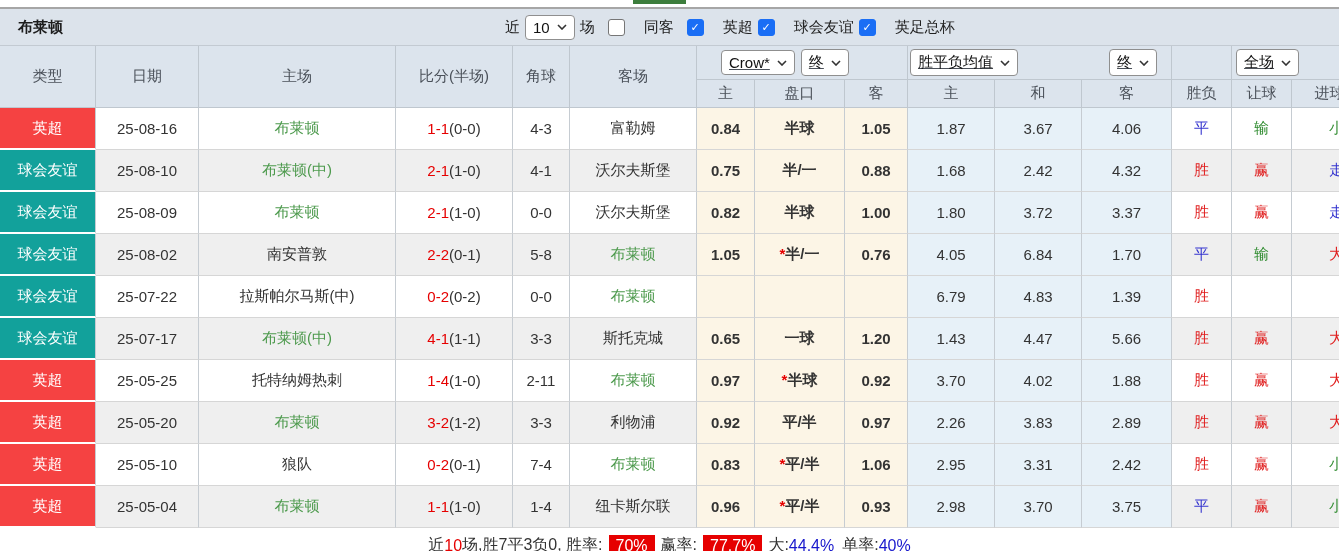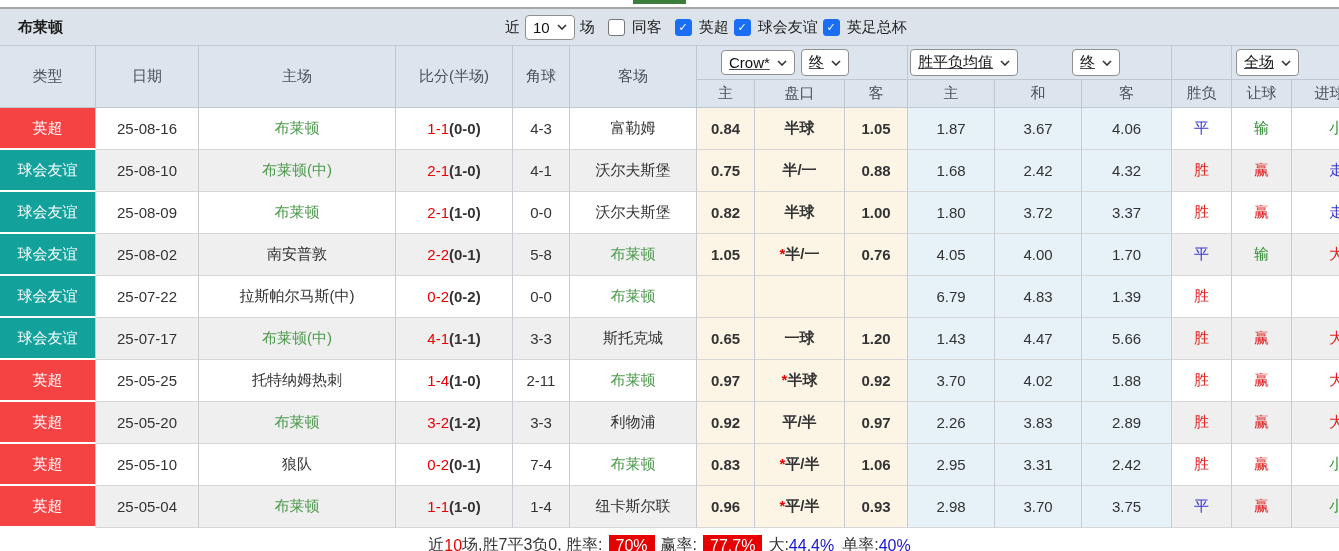--- a/index.html
+++ b/index.html
@@ -11,48 +11,48 @@
   
   .title-bar{position:relative;height:36px;background:#dce3eb;border-top:2px solid #a6a6a6;
              border-bottom:1px solid #c3cad2;display:flex;align-items:center;}
   .title-bar .team{font-weight:bold;color:#1d1d1d;padding-left:18px;font-size:15px;}
   .controls{position:absolute;left:505px;top:0;height:100%;display:flex;align-items:center;gap:5px;color:#222;}
   .sel{display:inline-flex;align-items:center;gap:7px;background:#fff;border:1px solid #8f8f8f;
        border-radius:4px;padding:3px 7px;color:#111;cursor:default;white-space:nowrap;}
   .cb{display:inline-flex;width:15px;height:15px;border:1px solid #767676;border-radius:3px;background:#fff;
       color:transparent;font-size:11px;line-height:13px;align-items:center;justify-content:center;flex:0 0 auto;}
   .cb.on{background:#1a6ef5;border-color:#1a6ef5;color:#fff;font-weight:bold;}
-  .lg{margin-left:2px;}
+  .lg{margin-left:14px;}
   .mla{margin-left:8px;}
   
   table{border-collapse:separate;border-spacing:0;table-layout:fixed;width:1382px;}
   th,td{padding:0;text-align:center;vertical-align:middle;overflow:hidden;white-space:nowrap;}
   thead th{background:#dce4ed;color:#4a5059;font-weight:normal;font-size:15px;
            border-right:1px solid #bfc7cf;border-bottom:1px solid #bfc7cf;}
   .hrow1 th{height:33px;}
   .hrow2 th{height:27px;}
   thead th.nb{border-right:none;}
   .ddcell{text-align:left;text-decoration:underline;}
   .ddflex{display:flex;align-items:center;}
   .crowpad{padding-left:24px;gap:6px;}
-  .avgpad{padding-left:2px;gap:54px;}
+  .avgpad{padding-left:2px;gap:91px;}
   .fullpad{padding-left:4px;}
   tbody td{height:40px;border-right:1px solid #c6ccd2;border-bottom:1px solid #d6d6d6;background:#fff;color:#333;}
   tbody tr:nth-child(even) td:not(.cream):not(.bluebg):not(.c-type){background:#efefef;}
   td.cream{background:#fcf5e6;font-weight:bold;}
   td.bluebg{background:#e7f1f8;margin-left:38px;}
   td.c-type{color:#fff;border-bottom:2px solid #fff;border-right:1px solid #c6ccd2;}
   td.c-type.epl{background:#f54242;}
   td.c-type.friendly{background:#12a19b;}
   .green{color:#4d9a4d;}
   .c-red{color:#e01d1d;}
   .c-blue{color:#3434cf;}
   .c-green{color:#2e8b2e;}
   .sc{color:#e60000;}
-  .hf{color:#333;font-weight:bold;}
+  .hf{color:#333;}
   .star{color:#e60000;}
   
   .summary{width:1339px;height:35px;display:flex;align-items:center;justify-content:center;
            font-size:16px;color:#333;background:#fff;}
   .s-red{color:#e60000;}
   .s-blue{color:#1717cc;}
   .rbox{background:#e60000;color:#fff;padding:2px 7px;margin:0 6px;}
   .chev{flex:0 0 auto;}
 </style>
 </head>
@@ -224,21 +224,21 @@
     <td class="c-type friendly">球会友谊</td>
     <td>25-08-02</td>
     <td><span>南安普敦</span></td>
     <td><span class="sc">2-2</span><span class="hf">(0-1)</span></td>
     <td>5-8</td>
     <td><span class="green">布莱顿</span></td>
     <td class="cream">1.05</td>
     <td class="cream"><span class="star">*</span><span>半/一</span></td>
     <td class="cream">0.76</td>
     <td class="bluebg">4.05</td>
-    <td class="bluebg">4.00</td>
+    <td class="bluebg">6.84</td>
     <td class="bluebg">1.70</td>
     <td><span class="c-blue">平</span></td>
     <td><span class="c-green">输</span></td>
     <td><span class="c-red">大</span></td>
   </tr>
         <tr>
     <td class="c-type friendly">球会友谊</td>
     <td>25-07-22</td>
     <td><span>拉斯帕尔马斯(中)</span></td>
     <td><span class="sc">0-2</span><span class="hf">(0-2)</span></td>

